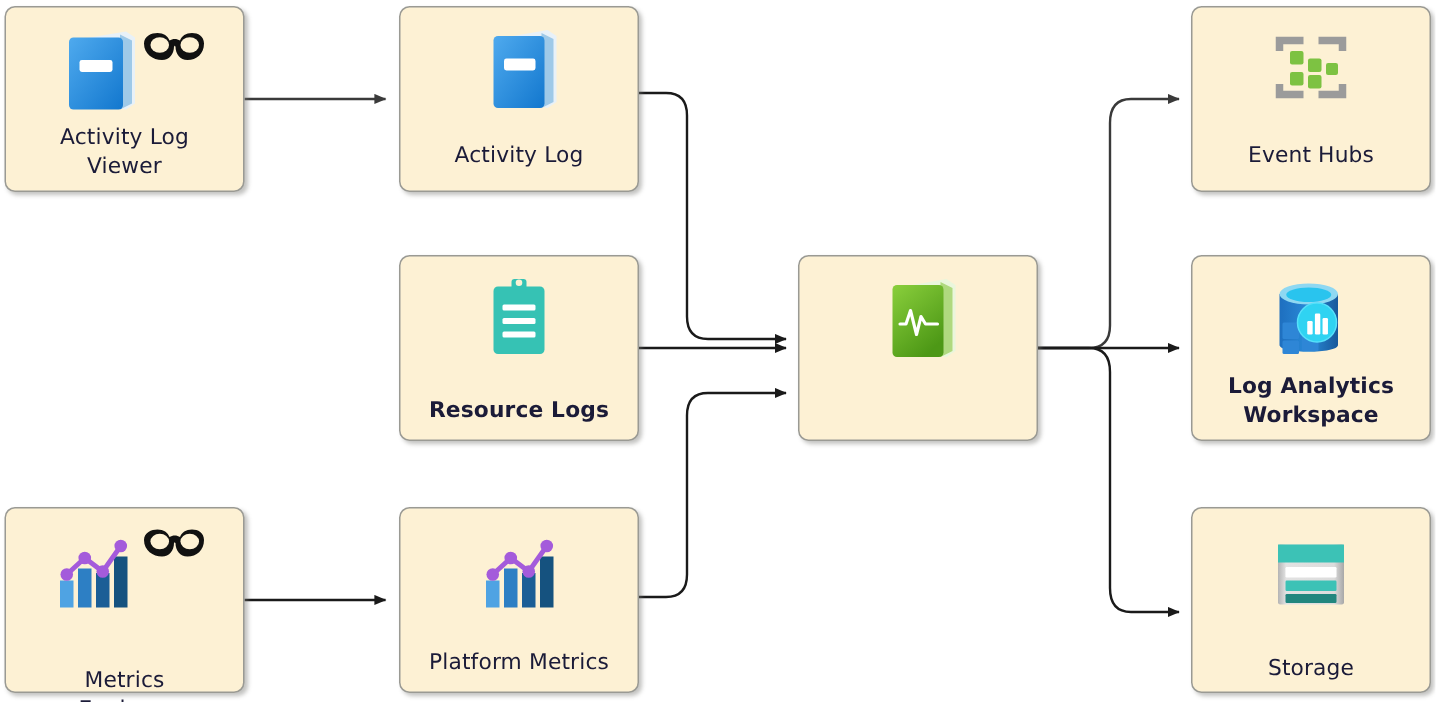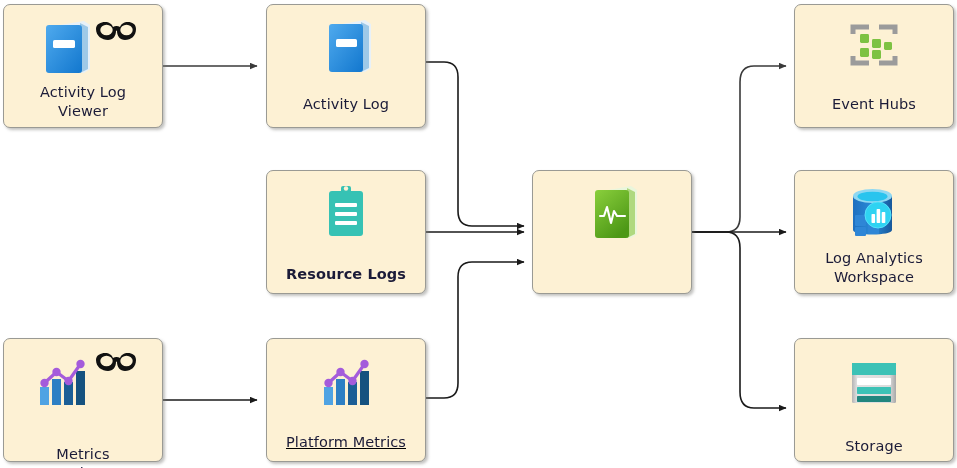--- a/index.html
+++ b/index.html
@@ -47,25 +47,25 @@
     line-height: 1.33;
     text-align: center;
     width: 100%;
     white-space: pre-line;
     letter-spacing: 0.1px;
   }
   
   #n-activity-log-viewer { left: 3px;   top: 4px;   width: 160px; height: 124px; }
   #n-activity-log        { left: 266px; top: 4px;   width: 160px; height: 124px; }
   #n-resource-logs       { left: 266px; top: 170px; width: 160px; height: 124px; font-weight: bold; }
-  #n-platform-metrics    { left: 266px; top: 338px; width: 160px; height: 124px; text-decoration: underline; }
+  #n-platform-metrics    { left: 266px; top: 338px; width: 160px; height: 124px; }
   #n-metrics-explorer    { left: 3px;   top: 338px; width: 160px; height: 124px; gap: 32px; }
   #n-diagnostic-setting  { left: 532px; top: 170px; width: 160px; height: 124px; }
   #n-event-hubs          { left: 794px; top: 4px;   width: 160px; height: 124px; }
-  #n-log-analytics       { left: 794px; top: 170px; width: 160px; height: 124px; }
+  #n-log-analytics       { left: 794px; top: 170px; width: 160px; height: 124px; font-weight: bold; }
   #n-storage             { left: 794px; top: 338px; width: 160px; height: 124px; }
 
   
   .ico-wrap { margin-top: 10px; height: 66px; display:flex; align-items:center; justify-content:center; width:100%; }
   .lbl-1 { margin-top: 4px; }
   .lbl-2 { margin-top: 2px; }
 </style>
 </head>
 <body>
 

